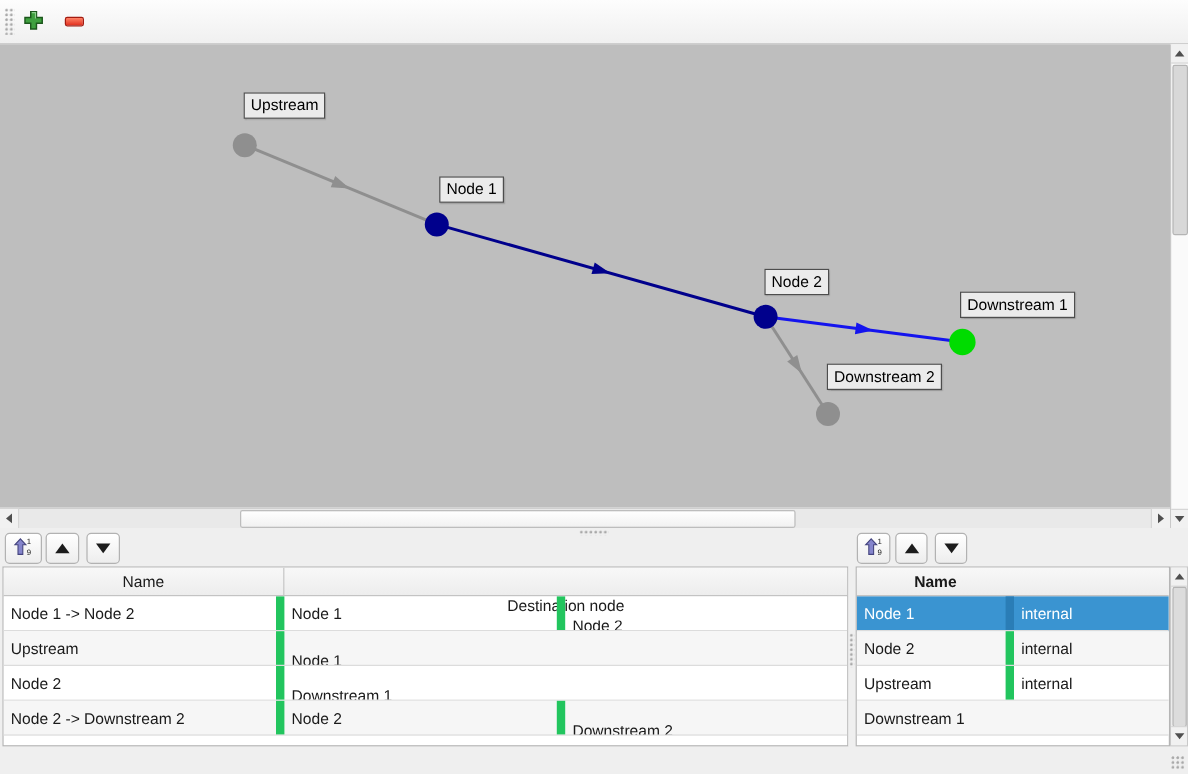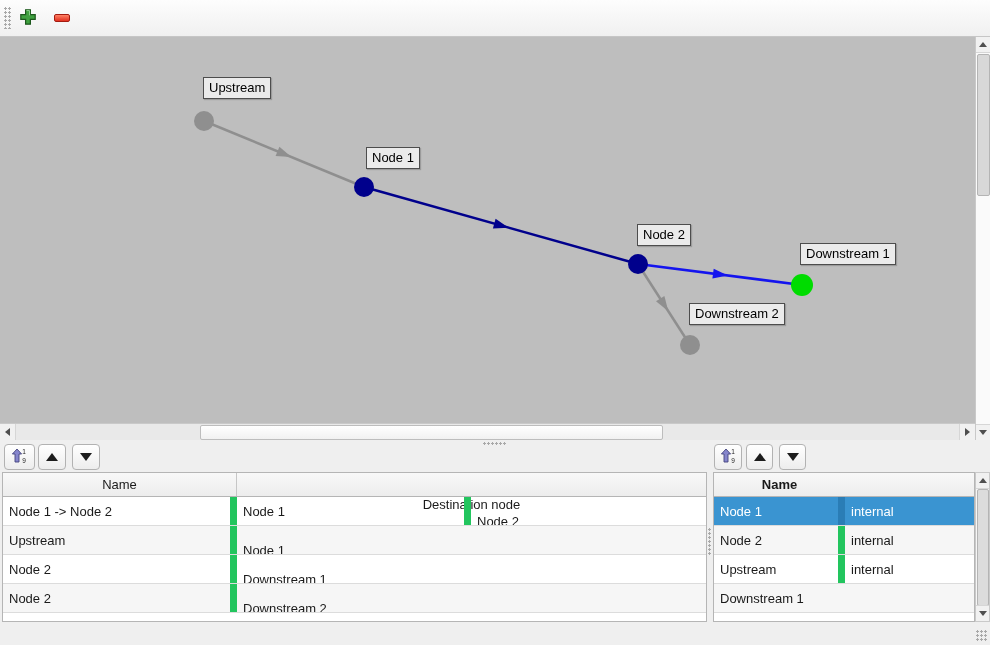--- a/index.html
+++ b/index.html
@@ -203,20 +203,21 @@
         </div>
         <div class="tr alt">
           <div class="td c1">Upstream</div>
           <div class="td c2">Node 1</div>
         </div>
         <div class="tr">
           <div class="td c1">Node 2</div>
           <div class="td c2">Downstream 1</div>
         </div>
         <div class="tr alt">
+          <div class="td c0">Node 2 -&gt; Downstream 2</div>
           <div class="td c1">Node 2</div>
           <div class="td c2">Downstream 2</div>
         </div>
       </div>
   </div>
 
   <div class="v-splitter">
     <div class="dots"></div>
   </div>
 

